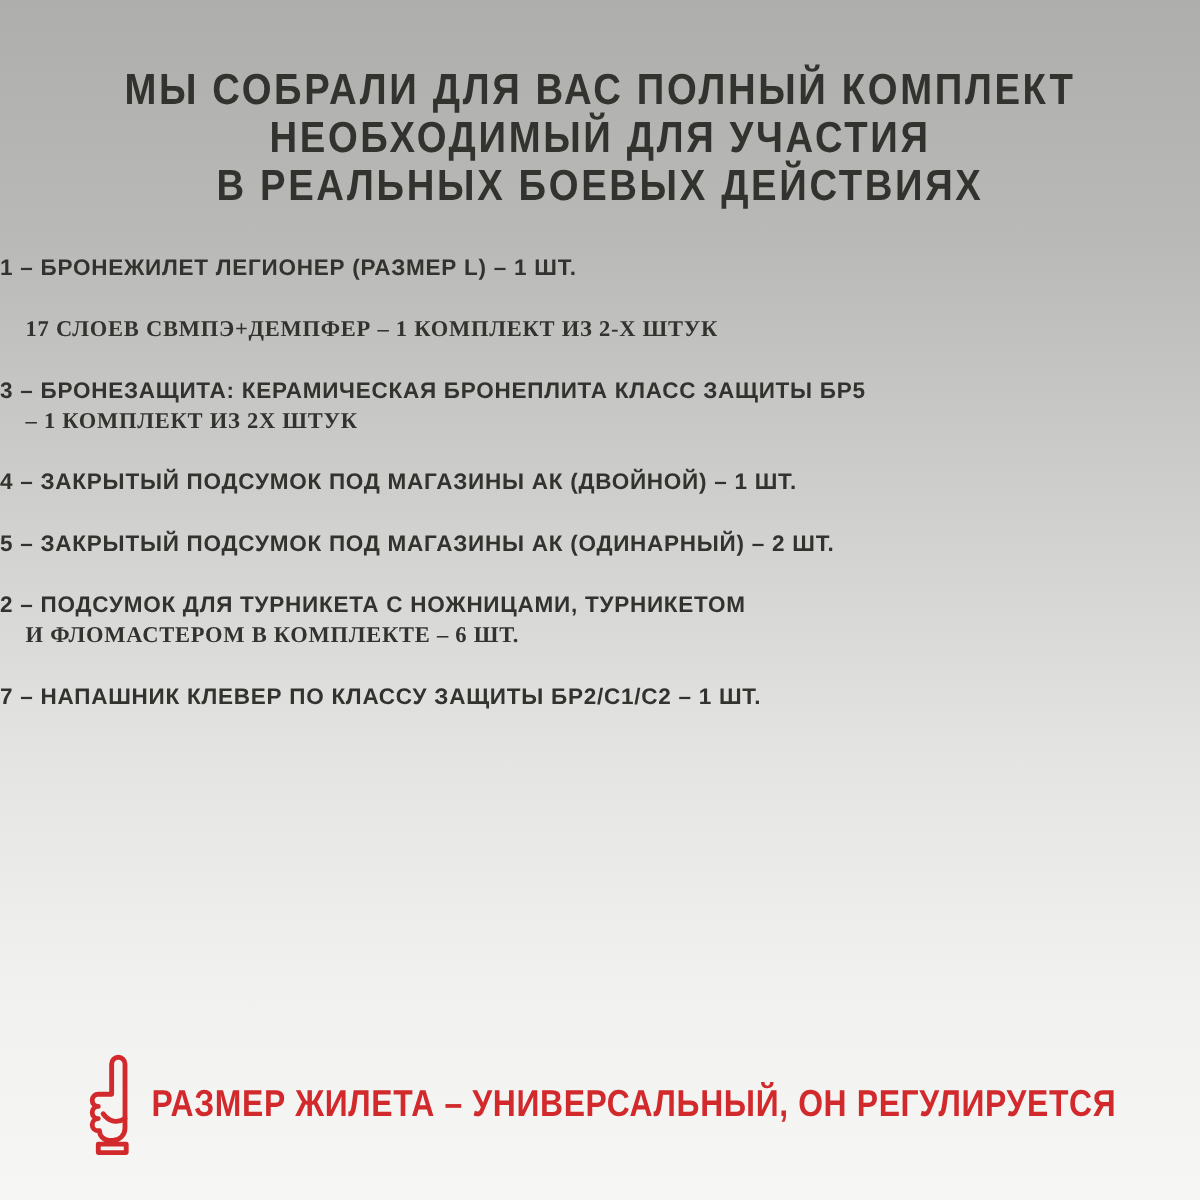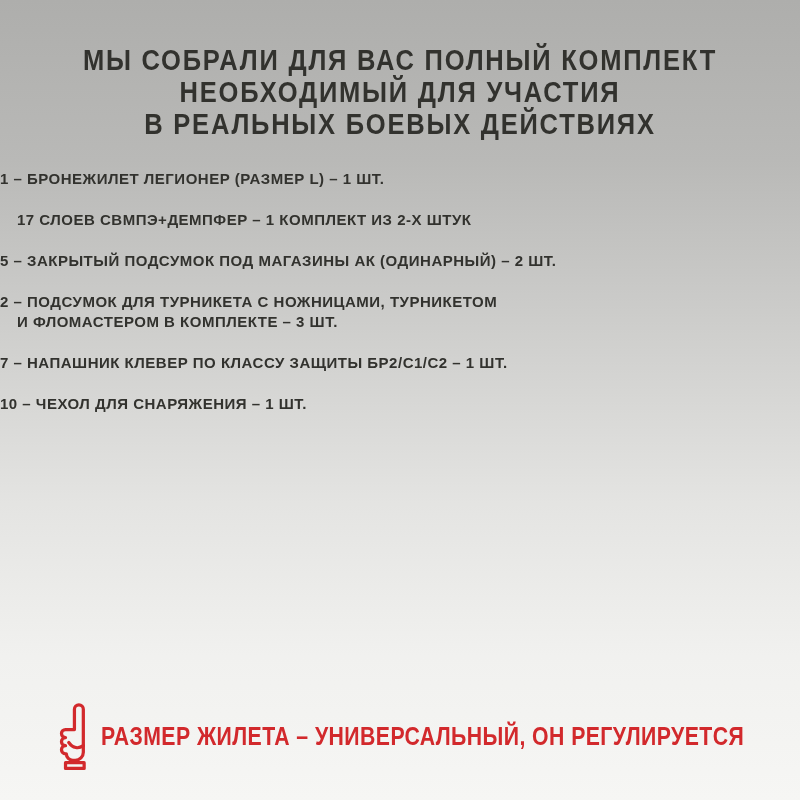--- a/index.html
+++ b/index.html
@@ -22,21 +22,21 @@
     white-space:nowrap;
   }
   .kit-list{
     margin-top:29px;
     font-size:15px;
     line-height:20px;
     letter-spacing:0.5px;
   }
   .item{margin-bottom:21px;white-space:nowrap;}
   .item .l1{display:block;}
-  .item .l2{display:block;padding-left:17px;}
+  .item .l2{display:block;padding-left:17px;font-family:Liberation Serif, serif;}
   .note{
     position:absolute;
     left:55px;top:702px;
     display:flex;align-items:center;gap:12px;
     color:#d2292c;
   }
   .hand{width:34px;height:68px;display:block;flex:0 0 auto;}
   .hand svg{display:block;width:34px;height:68px;}
   .note-text{
     font-size:25px;
@@ -59,35 +59,37 @@
 
   <main class="kit-list">
     <div class="item">
       <span class="l1">1 – БРОНЕЖИЛЕТ ЛЕГИОНЕР (РАЗМЕР L) – 1 ШТ.</span>
       <span class="l2"></span>
     </div>
     <div class="item">
       <span class="l2">17 СЛОЕВ СВМПЭ+ДЕМПФЕР – 1 КОМПЛЕКТ ИЗ 2-Х ШТУК</span>
     </div>
     <div class="item">
+      <span class="l1">3 – БРОНЕЗАЩИТА: КЕРАМИЧЕСКАЯ БРОНЕПЛИТА КЛАСС ЗАЩИТЫ БР5</span>
+      <span class="l2">– 1 КОМПЛЕКТ ИЗ 2Х ШТУК</span>
+    </div>
+    <div class="item">
+      <span class="l1">4 – ЗАКРЫТЫЙ ПОДСУМОК ПОД МАГАЗИНЫ АК (ДВОЙНОЙ) – 1 ШТ.</span>
+      <span class="l2"></span>
     </div>
     <div class="item">
       <span class="l1">5 – ЗАКРЫТЫЙ ПОДСУМОК ПОД МАГАЗИНЫ АК (ОДИНАРНЫЙ) – 2 ШТ.</span>
       <span class="l2"></span>
     </div>
     <div class="item">
       <span class="l1">2 – ПОДСУМОК ДЛЯ ТУРНИКЕТА С НОЖНИЦАМИ, ТУРНИКЕТОМ</span>
-      <span class="l2">И ФЛОМАСТЕРОМ В КОМПЛЕКТЕ – 3 ШТ.</span>
+      <span class="l2">И ФЛОМАСТЕРОМ В КОМПЛЕКТЕ – 6 ШТ.</span>
     </div>
     <div class="item">
       <span class="l1">7 – НАПАШНИК КЛЕВЕР ПО КЛАССУ ЗАЩИТЫ БР2/С1/С2 – 1 ШТ.</span>
-      <span class="l2"></span>
-    </div>
-    <div class="item">
-      <span class="l1">10 – ЧЕХОЛ ДЛЯ СНАРЯЖЕНИЯ – 1 ШТ.</span>
       <span class="l2"></span>
     </div>
   </main>
 
   <footer class="note">
     <span class="hand">
       <svg viewBox="0 0 42 84" xmlns="http://www.w3.org/2000/svg" aria-hidden="true">
         <g fill="none" stroke="#d2292c" stroke-width="4" stroke-linecap="round" stroke-linejoin="round">
           <path d="M24 34 H13 a5 5 0 0 0 0 10 a5 5 0 0 0 0 10 a5 5 0 0 0 0 10 h1 a8 8 0 0 0 8 8 h3 a10 10 0 0 0 10 -10 V9 a5.5 5.5 0 0 0 -11 0 v25"></path>
           <path d="M17 50 C22 57 29 58 35 54"></path>

